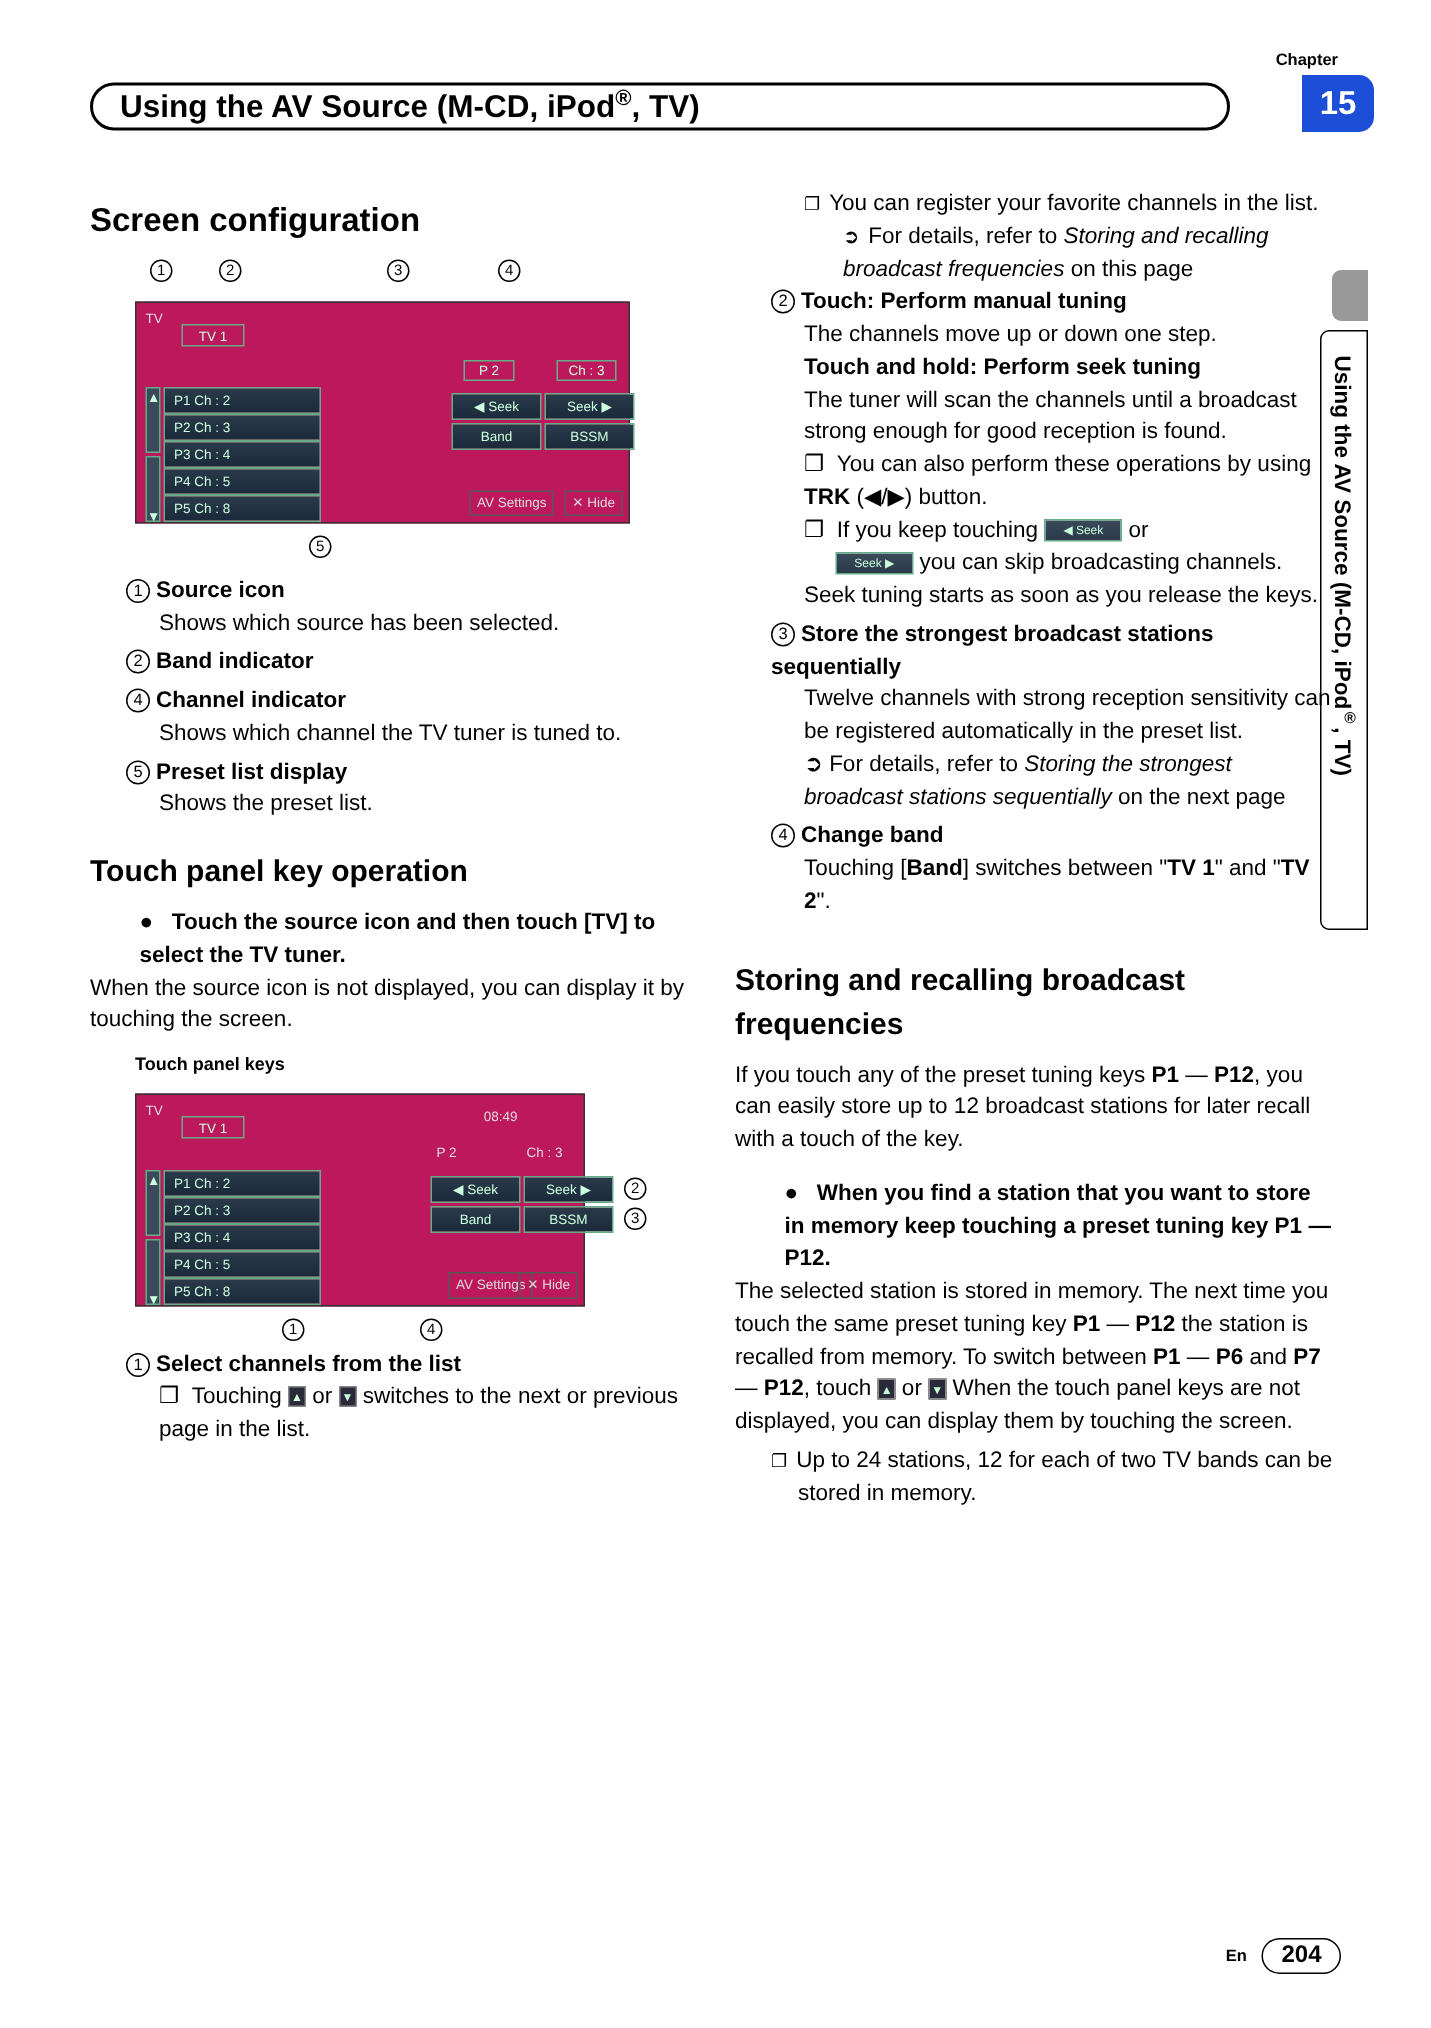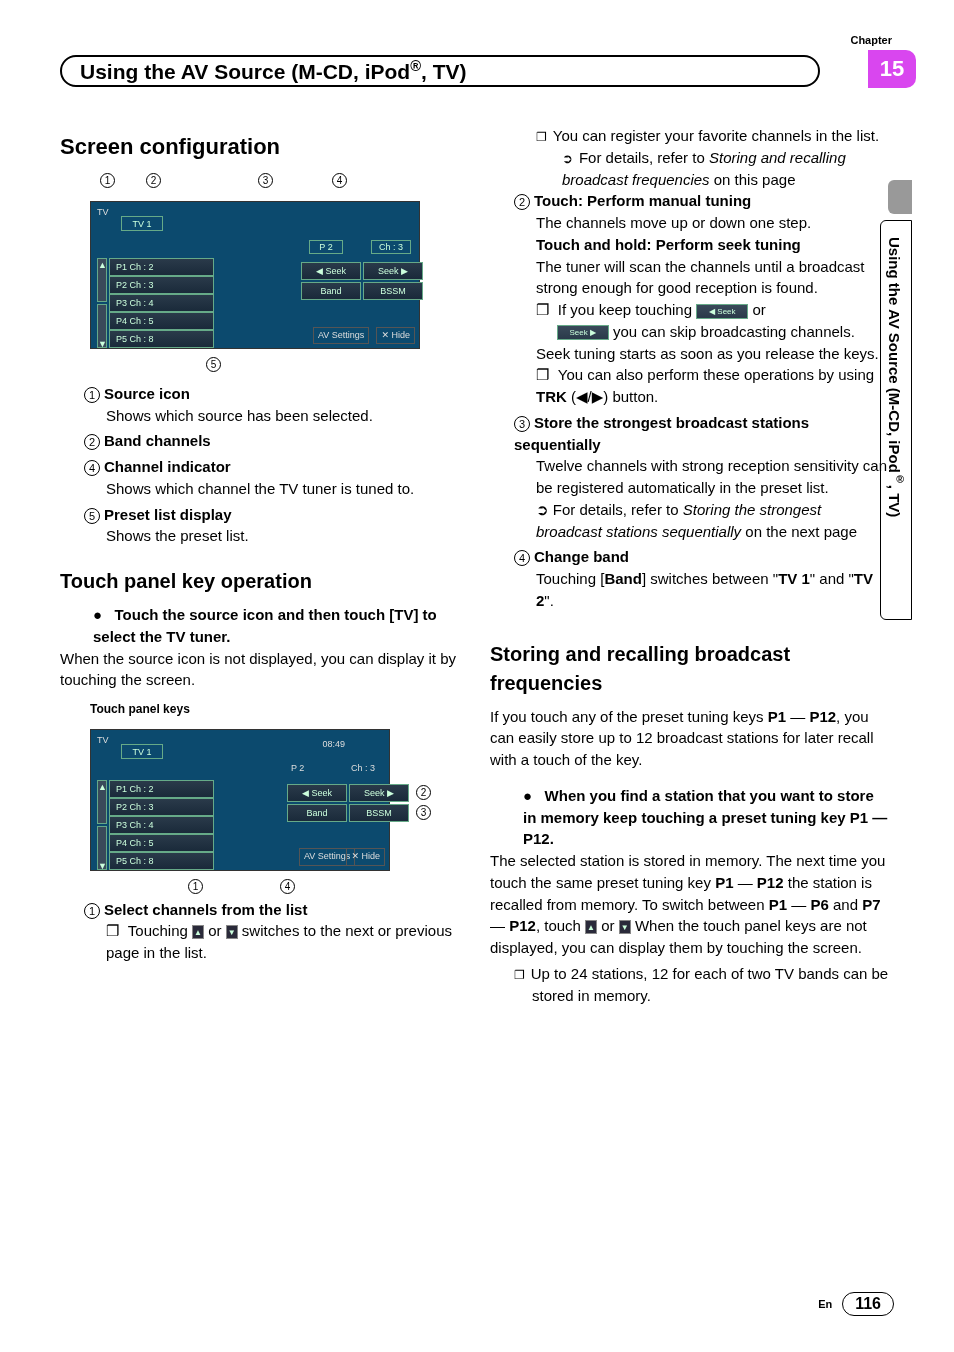--- a/index.html
+++ b/index.html
@@ -17,21 +17,21 @@
       right: 62px;
       font-size: 11px;
       font-weight: bold;
     }
     .chapter-badge {
       position: absolute;
       top: 50px;
       right: 38px;
       width: 48px;
       height: 38px;
-      background: #d946ef;
+      background: #1d4ed8;
       color: #fff;
       border-radius: 0 10px 10px 0;
       display: flex;
       align-items: center;
       justify-content: center;
       font-size: 22px;
       font-weight: bold;
     }
     .title-bar {
       position: absolute;
@@ -93,21 +93,21 @@
       margin-bottom: 10px;
       margin-top: 6px;
     }
     .col h3 {
       font-size: 20px;
       font-weight: bold;
       margin-bottom: 8px;
       margin-top: 20px;
     }
     .screenshot {
-      background: #0c4a6e;
+      background: #be185d;
       margin: 10px 10px 8px 30px;
       position: relative;
       border: 1px solid #333;
     }
     .screenshot-1 { width: 330px; height: 148px; }
     .screenshot-2 { width: 300px; height: 142px; margin-left: 30px; }
     .sc-label {
       position: absolute;
       color: #ddd;
       font-size: 9px;
@@ -276,21 +276,21 @@
       <div class="sc-label" style="bottom:4px;right:4px;border:1px solid #555;padding:1px 4px;">✕ Hide</div>
       <div style="position:absolute;top:56px;left:6px;width:10px;height:44px;background:#3a4a5a;border:1px solid #6a8;color:#cfd;font-size:9px;text-align:center;">▲</div>
       <div style="position:absolute;top:102px;left:6px;width:10px;height:44px;background:#3a4a5a;border:1px solid #6a8;color:#cfd;font-size:9px;text-align:center;line-height:78px;">▼</div>
     </div>
     <div style="position:relative; height:18px; margin-left:30px;">
       <span class="callout-circ" style="left:116px;">5</span>
     </div>
 
     <div style="height:8px;"></div>
     <div class="def-item"><span class="circ-num">1</span><span class="term">Source icon</span><div class="desc">Shows which source has been selected.</div></div>
-    <div class="def-item"><span class="circ-num">2</span><span class="term">Band channels</span></div>
+    <div class="def-item"><span class="circ-num">2</span><span class="term">Band indicator</span></div>
     <div class="def-item"><span class="circ-num">4</span><span class="term">Channel indicator</span><div class="desc">Shows which channel the TV tuner is tuned to.</div></div>
     <div class="def-item"><span class="circ-num">5</span><span class="term">Preset list display</span><div class="desc">Shows the preset list.</div></div>
 
     <h3>Touch panel key operation</h3>
     <div class="bullet-action">●&nbsp;&nbsp;&nbsp;<b>Touch the source icon and then touch [TV] to select the TV tuner.</b></div>
     <div>When the source icon is not displayed, you can display it by touching the screen.</div>
 
     <div class="touch-keys-label">Touch panel keys</div>
 
     <div class="screenshot screenshot-2">
@@ -328,22 +328,22 @@
 
   <div class="col">
     <div class="sub-note"><span>You can register your favorite channels in the list.</span></div>
     <div class="arrow-note"><span>For details, refer to </span><i>Storing and recalling broadcast frequencies</i><span> on this page</span></div>
 
     <div class="def-item">
       <span class="circ-num">2</span><span class="term">Touch: Perform manual tuning</span>
       <div class="desc">The channels move up or down one step.</div>
       <div class="desc"><b>Touch and hold: Perform seek tuning</b></div>
       <div class="desc">The tuner will scan the channels until a broadcast strong enough for good reception is found.</div>
+      <div class="desc">❐&nbsp;&nbsp;<span>You can also perform these operations by using </span><b>TRK</b><span> (◀/▶) button.</span></div>
       <div class="desc">❐&nbsp;&nbsp;<span>If you keep touching </span><span class="seek-mini">◀  Seek</span><span> or </span><br>&nbsp;&nbsp;&nbsp;&nbsp;&nbsp;<span class="seek-mini">Seek  ▶</span><span> you can skip broadcasting channels. Seek tuning starts as soon as you release the keys.</span></div>
-      <div class="desc">❐&nbsp;&nbsp;<span>You can also perform these operations by using </span><b>TRK</b><span> (◀/▶) button.</span></div>
     </div>
 
     <div class="def-item">
       <span class="circ-num">3</span><span class="term">Store the strongest broadcast stations sequentially</span>
       <div class="desc">Twelve channels with strong reception sensitivity can be registered automatically in the preset list.</div>
       <div class="desc">➲ <span>For details, refer to </span><i>Storing the strongest broadcast stations sequentially</i><span> on the next page</span></div>
     </div>
 
     <div class="def-item">
       <span class="circ-num">4</span><span class="term">Change band</span>
@@ -355,14 +355,14 @@
 
     <div class="bullet-action" style="margin-top:14px;">●&nbsp;&nbsp;&nbsp;<b>When you find a station that you want to store in memory keep touching a preset tuning key P1 — P12.</b></div>
     <div><span>The selected station is stored in memory. The next time you touch the same preset tuning key </span><b>P1</b><span> — </span><b>P12</b><span> the station is recalled from memory. To switch between </span><b>P1</b><span> — </span><b>P6</b><span> and </span><b>P7</b><span> — </span><b>P12</b><span>, touch </span><span class="up-down-mini">▲</span><span> or </span><span class="up-down-mini">▼</span><span> When the touch panel keys are not displayed, you can display them by touching the screen.</span></div>
 
     <div class="sub-note" style="margin-left:24px;margin-top:4px;"><span>Up to 24 stations, 12 for each of two TV bands can be stored in memory.</span></div>
   </div>
 </div>
 
 <div class="page-footer">
   <span class="en">En</span>
-  <span class="pg">116</span>
+  <span class="pg">204</span>
 </div>
 
 </body></html>

